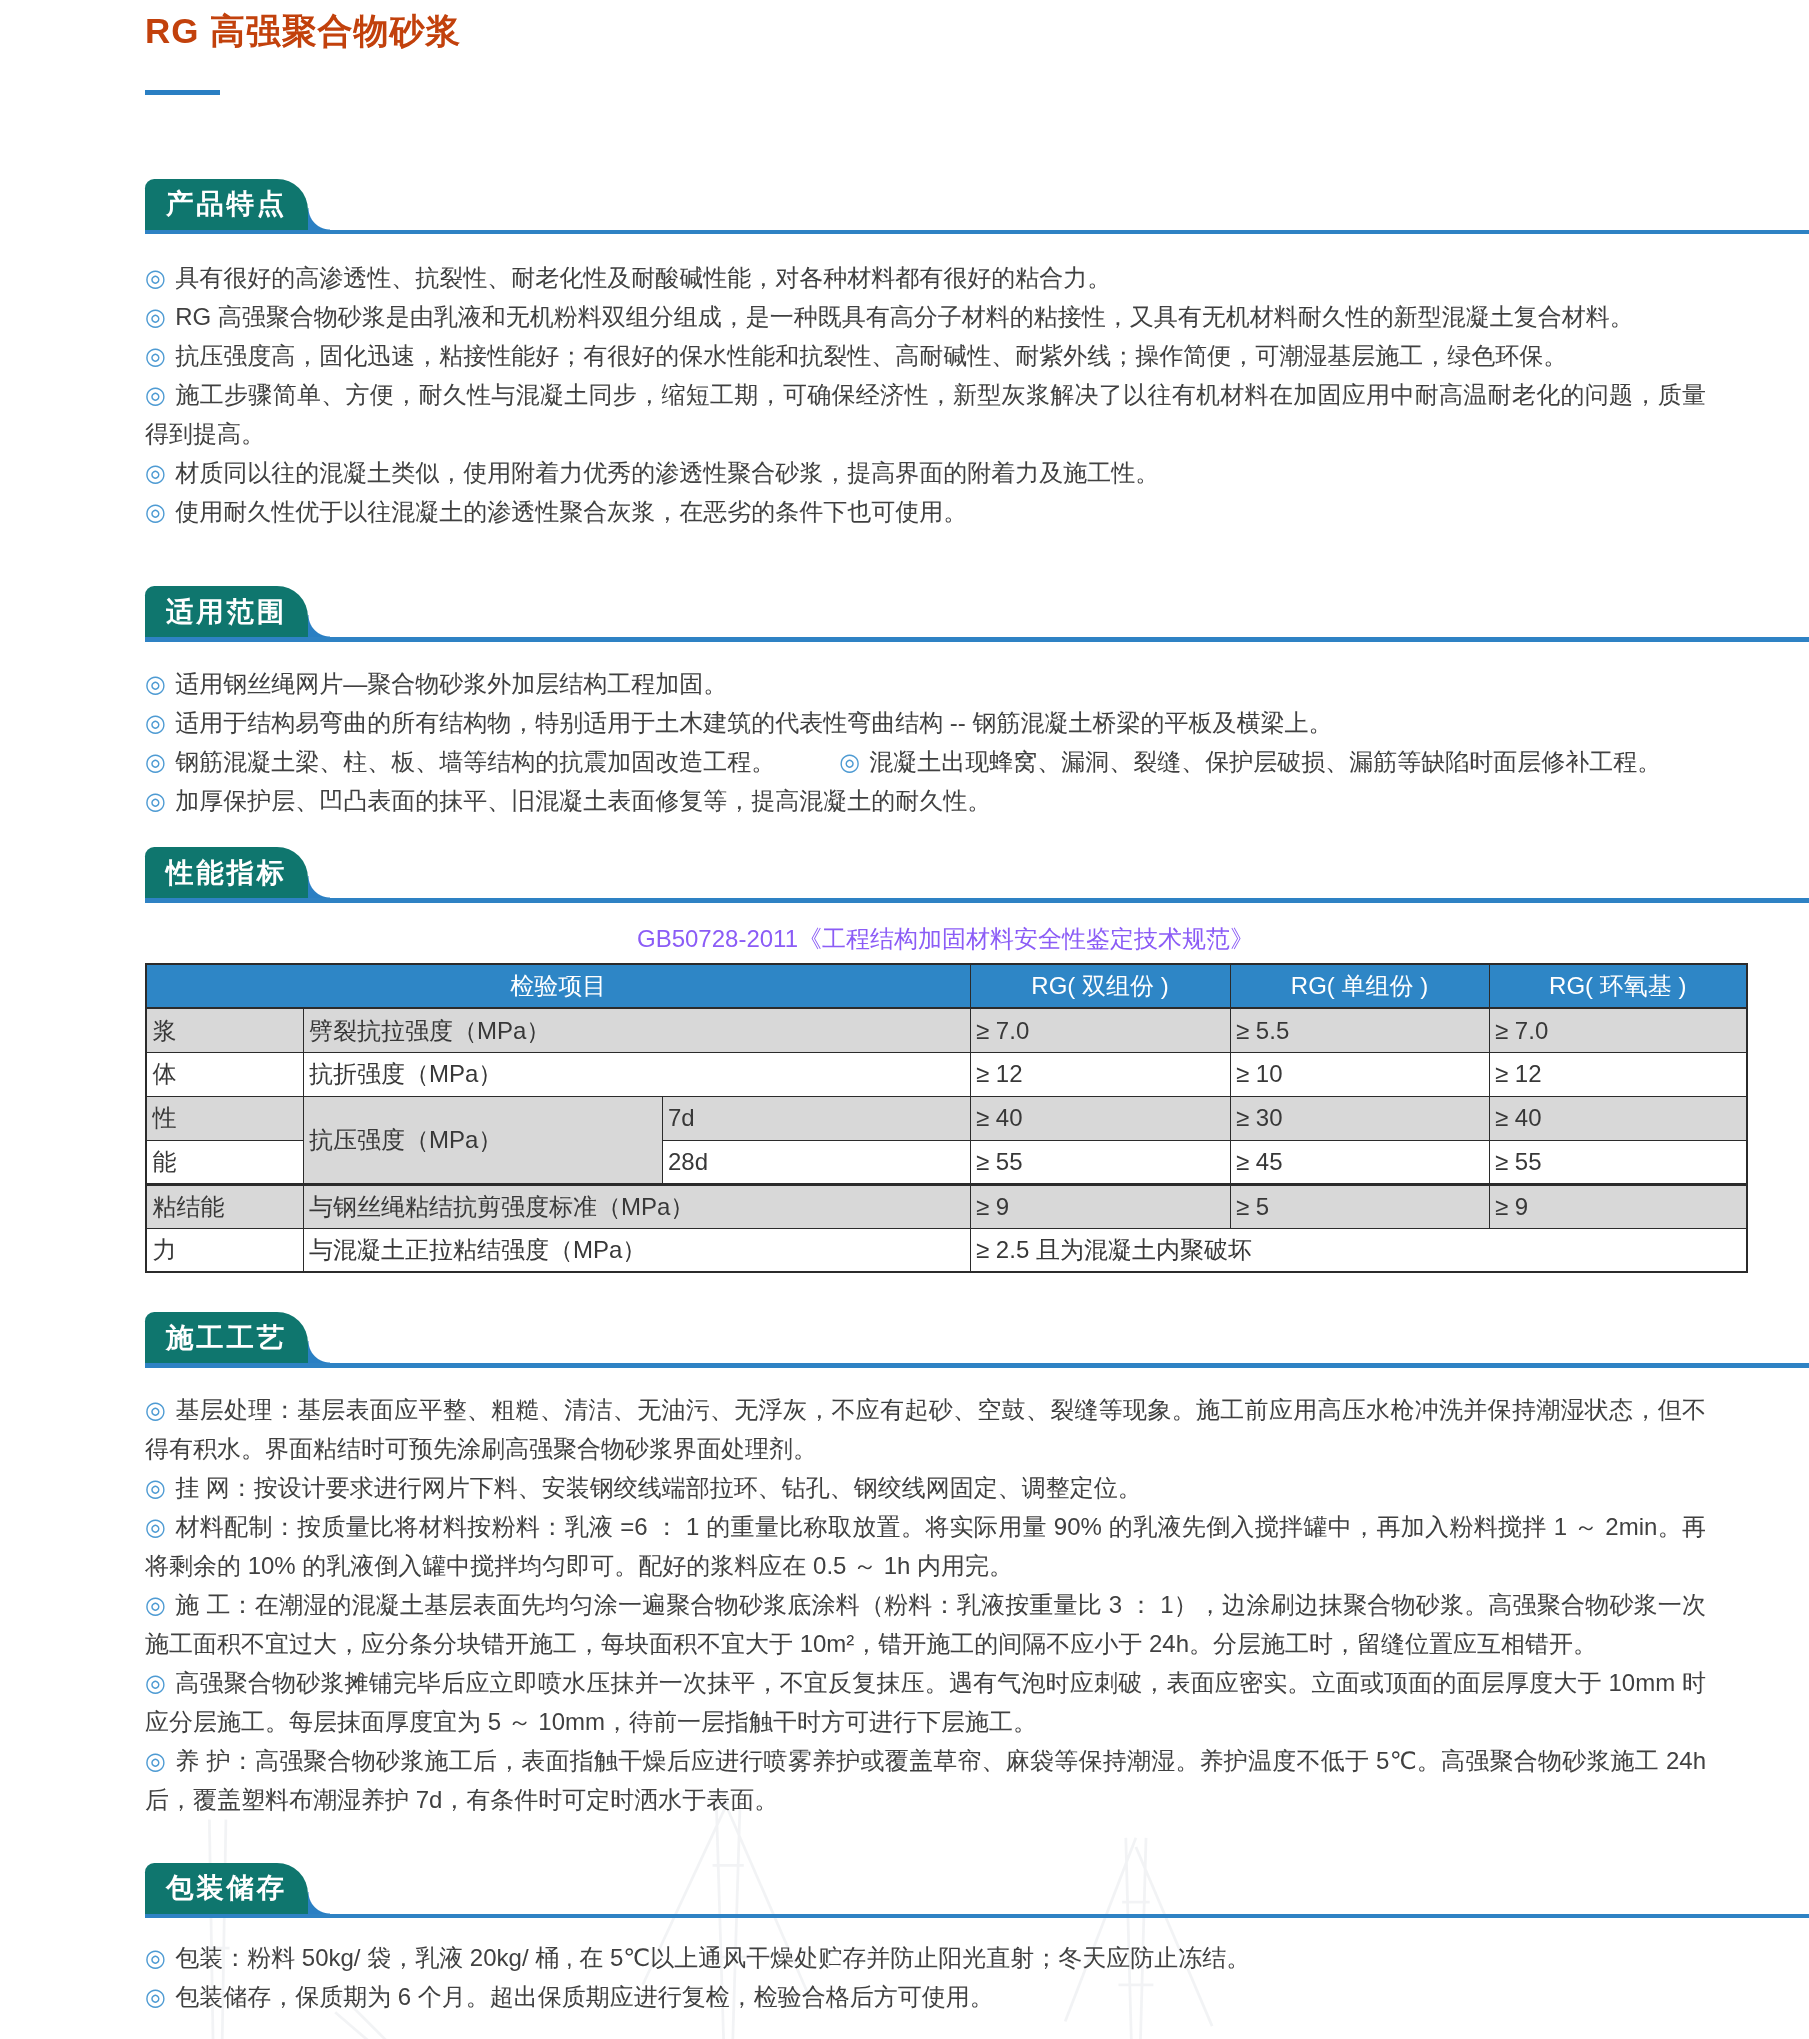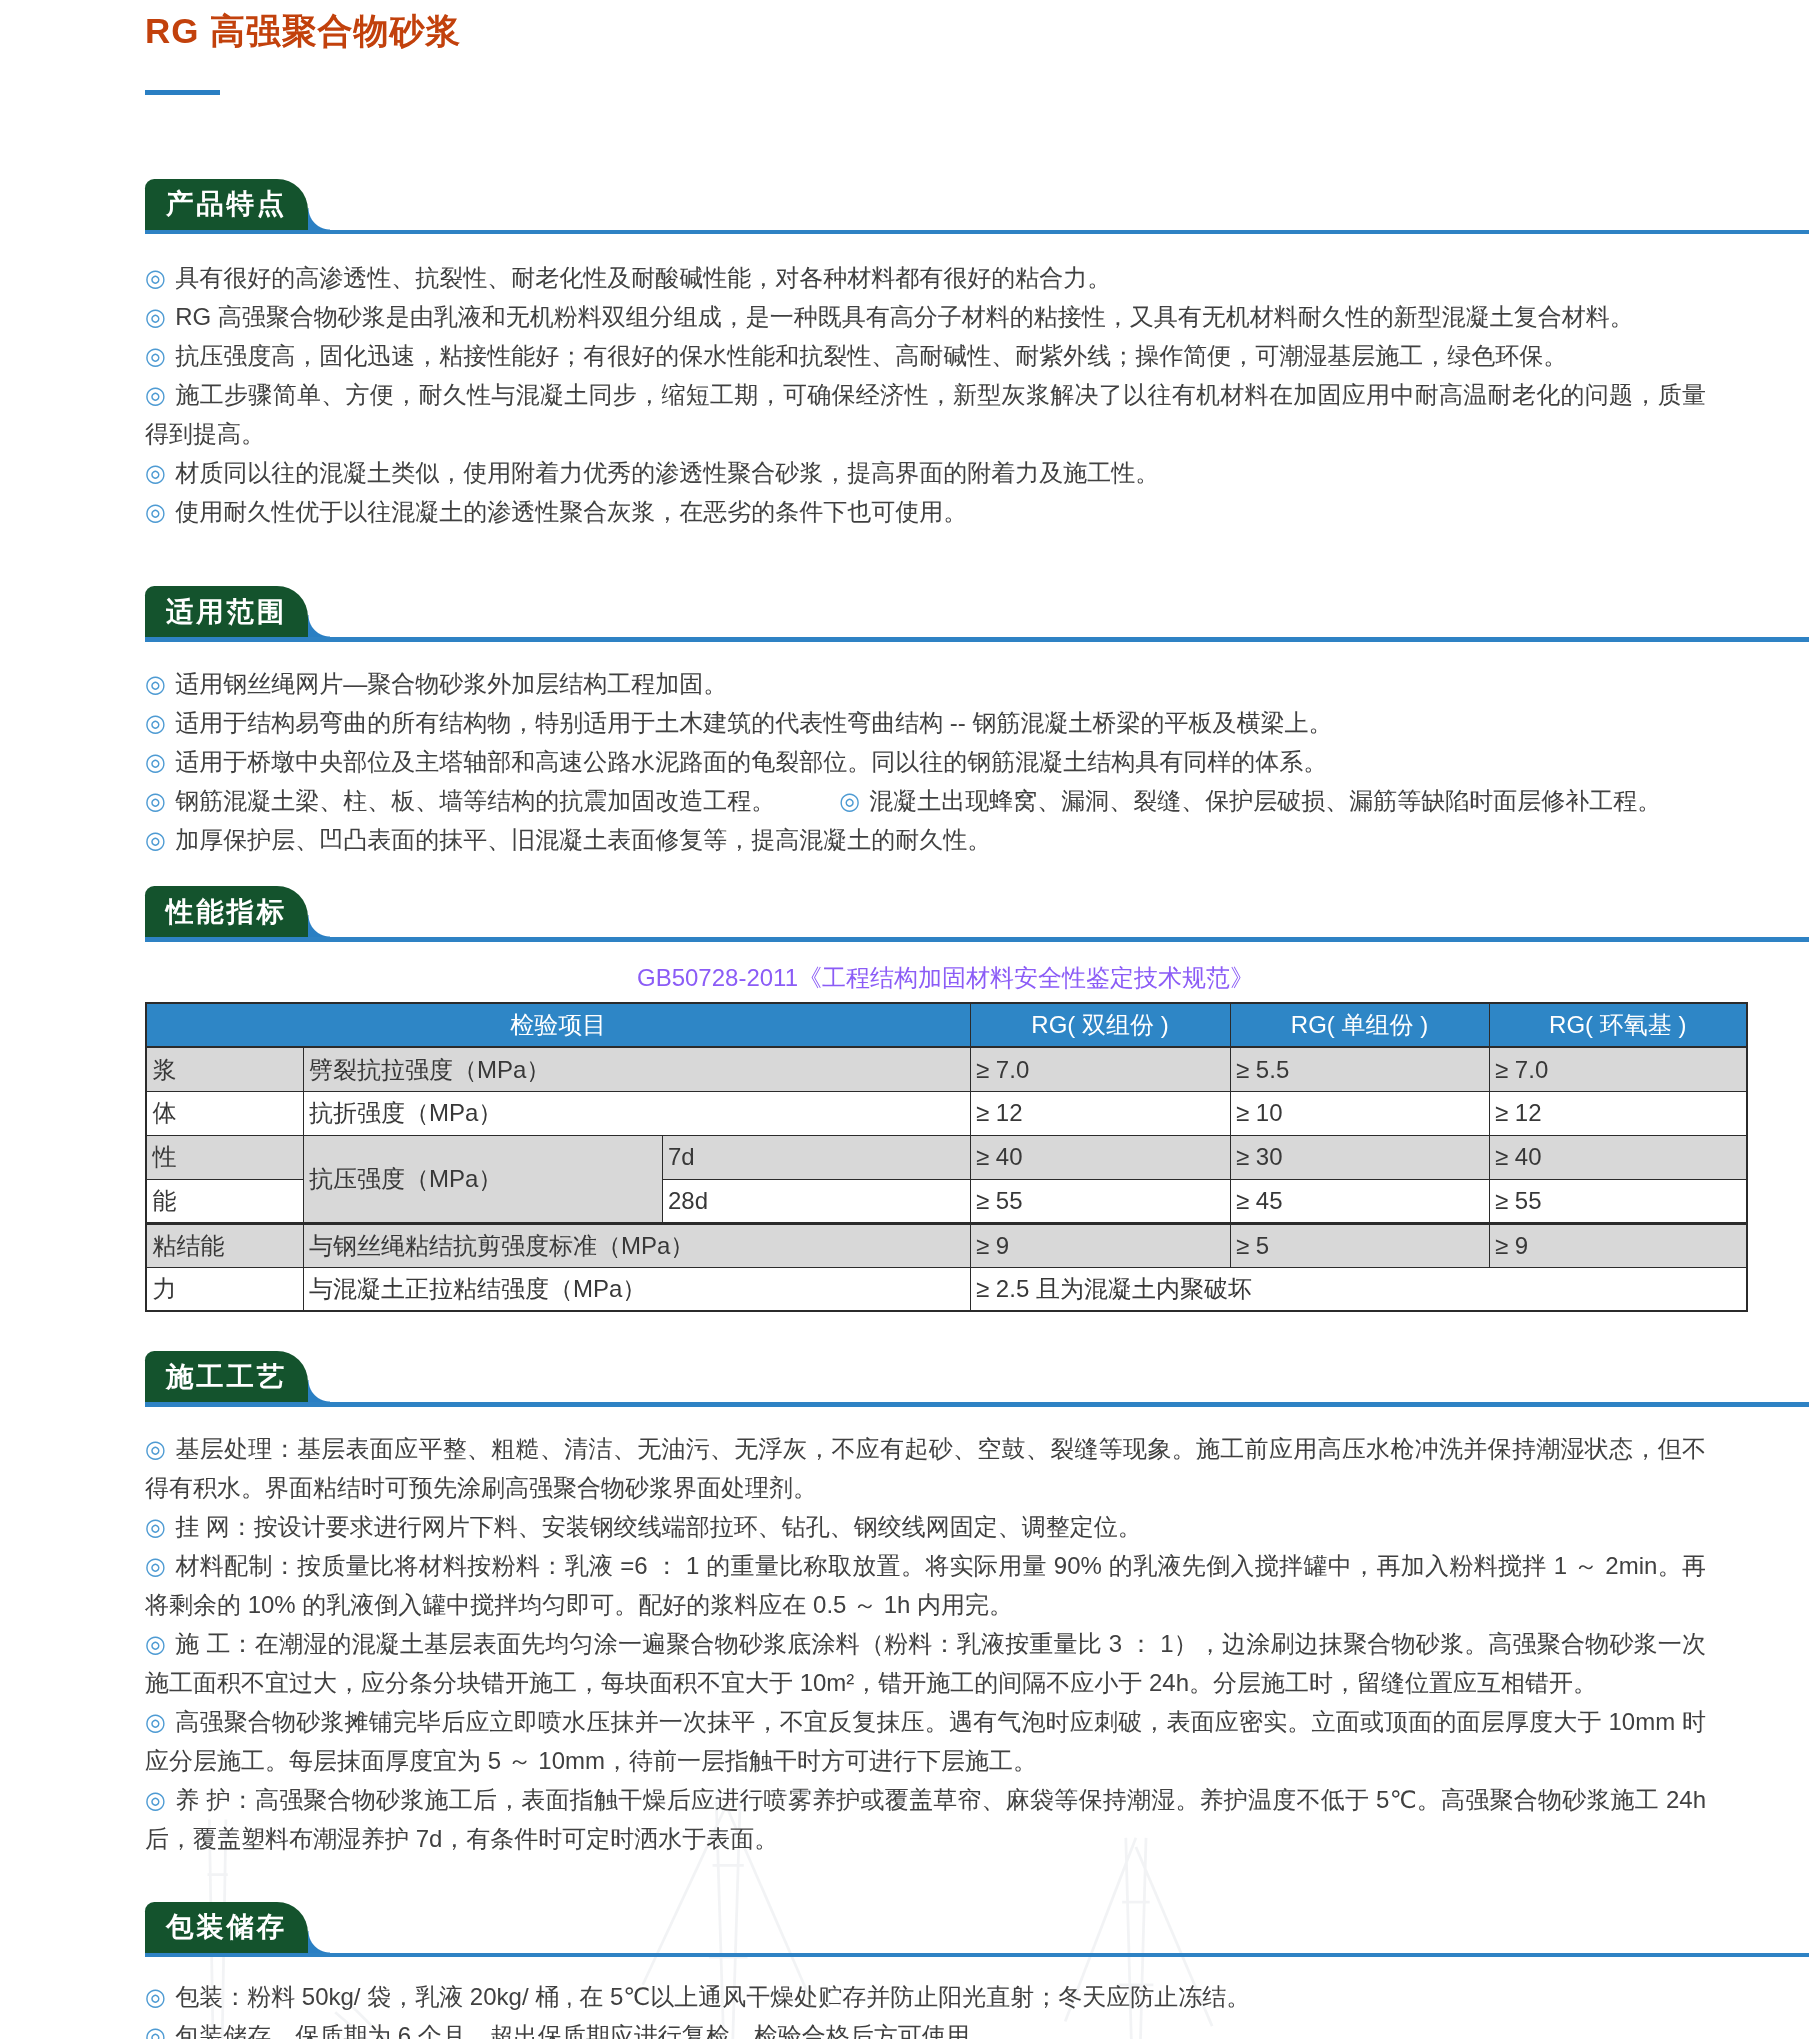--- a/index.html
+++ b/index.html
@@ -12,21 +12,21 @@
   .page { position:relative; z-index:1; padding:9.2px 0 0 145px; width:1809px; }
 
   
   .doc-title { color:#c2410c; font-size:35px; font-weight:bold; line-height:44px; letter-spacing:0.9px; }
   .title-divider { margin-top:37px; width:75px; height:4.6px; background:#2a7fc3; }
 
   
   .sec-head { position:relative; }
   .badge {
     position:relative; display:flex; align-items:center; justify-content:center;
-    width:163px; height:51px; background:#14532d; color:#ffffff;
+    width:163px; height:51px; background:#0f766e; color:#ffffff;
     font-size:27.5px; font-weight:bold; letter-spacing:2.8px;
     border-radius:9.2px 31px 0 0;
   }
   .badge::after {
     content:""; position:absolute; right:-22px; bottom:0; width:22px; height:22px;
     background:radial-gradient(circle at 100% 0, rgba(0,0,0,0) 21px, #2a7fc3 22px);
   }
   .rule { width:1664px; height:4.6px; background:#2e82c4; }
 
   
@@ -83,21 +83,20 @@
 
   <div class="sec-head" style="margin-top:55px;">
     <div class="badge">
       <span>适用范围</span>
     </div>
     <div class="rule"></div>
   </div>
   <div class="list" style="margin-top:22px;">
     <p class="li"><span class="bullet">◎</span><span>适用钢丝绳网片—聚合物砂浆外加层结构工程加固。</span></p>
     <p class="li"><span class="bullet">◎</span><span>适用于结构易弯曲的所有结构物，特别适用于土木建筑的代表性弯曲结构 -- 钢筋混凝土桥梁的平板及横梁上。</span></p>
-    <p class="li"><span class="bullet">◎</span><span>适用于桥墩中央部位及主塔轴部和高速公路水泥路面的龟裂部位。同以往的钢筋混凝土结构具有同样的体系。</span></p>
     <p class="li"><span class="bullet">◎</span><span>钢筋混凝土梁、柱、板、墙等结构的抗震加固改造工程。</span><span class="gap"></span><span class="bullet">◎</span><span>混凝土出现蜂窝、漏洞、裂缝、保护层破损、漏筋等缺陷时面层修补工程。</span></p>
     <p class="li"><span class="bullet">◎</span><span>加厚保护层、凹凸表面的抹平、旧混凝土表面修复等，提高混凝土的耐久性。</span></p>
   </div>
 
   <div class="sec-head" style="margin-top:27.5px;">
     <div class="badge">
       <span>性能指标</span>
     </div>
     <div class="rule"></div>
   </div>

